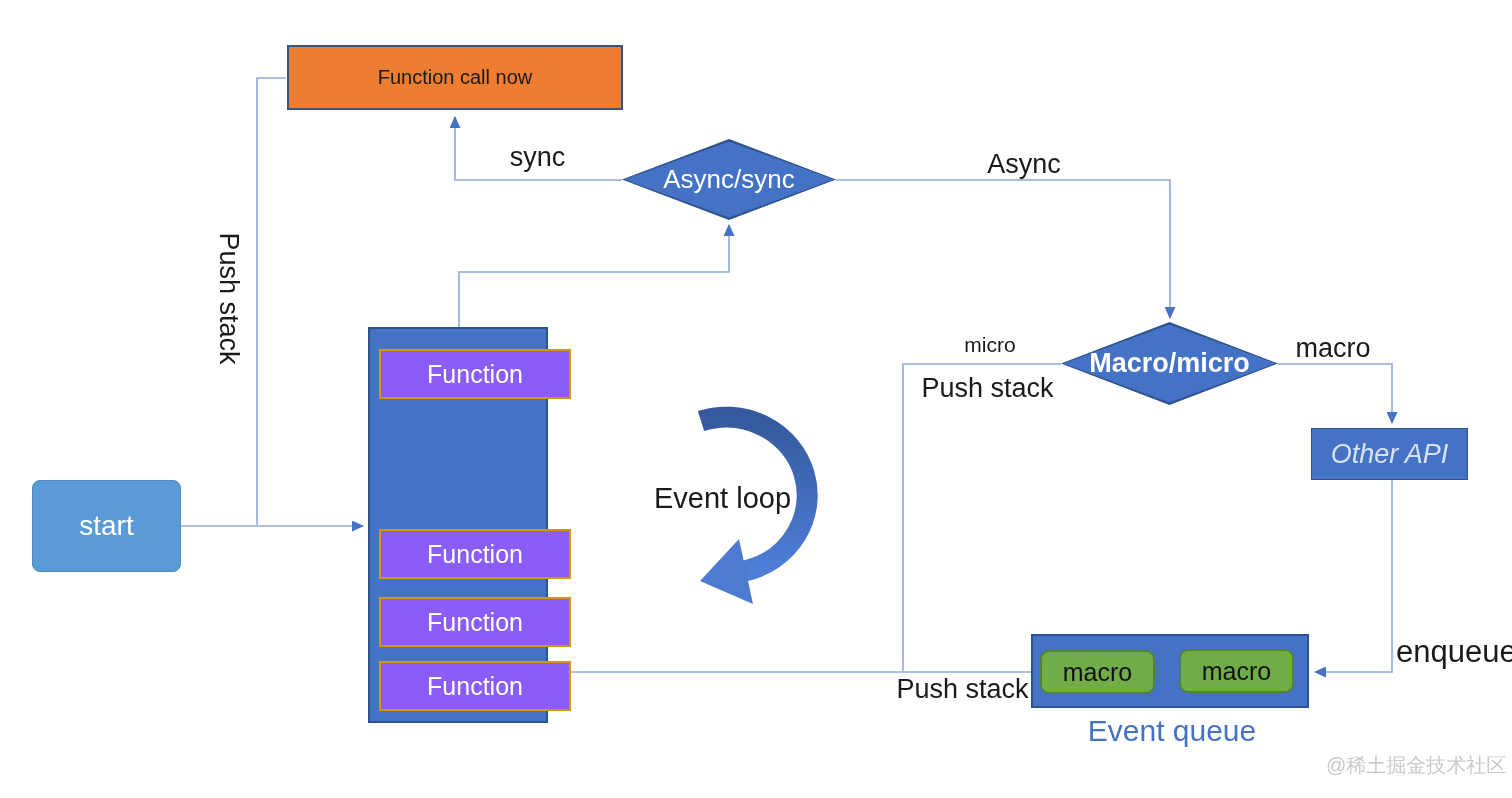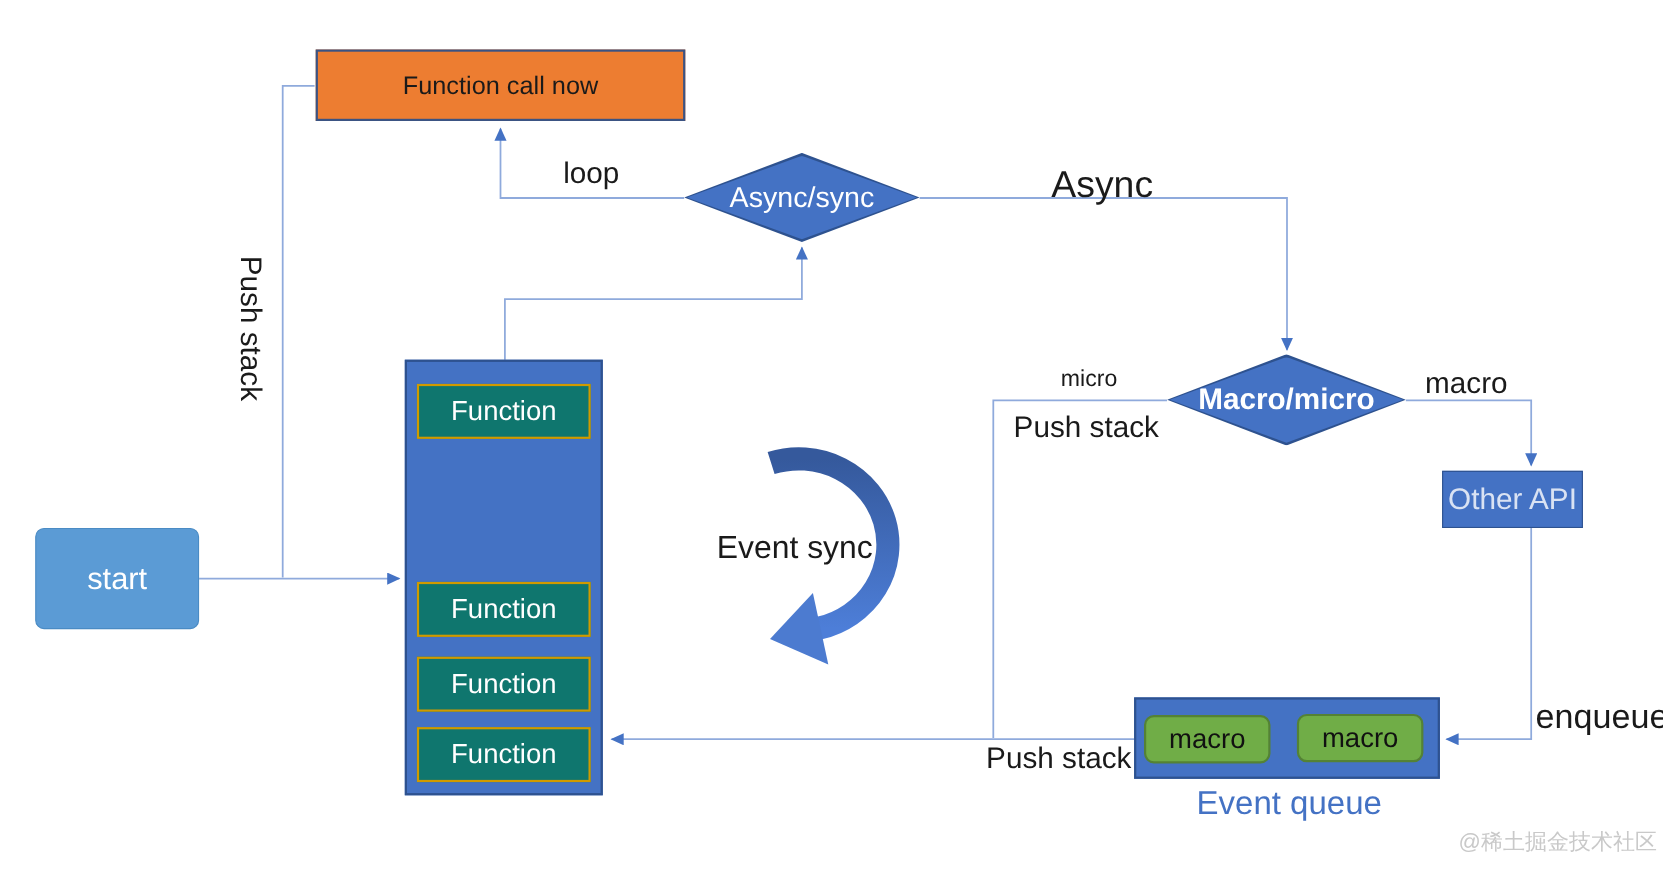--- a/index.html
+++ b/index.html
@@ -24,36 +24,37 @@
     display: flex;
     align-items: center;
     justify-content: center;
     text-align: center;
   }
   .fcn-box {
     left: 287px; top: 45px; width: 336px; height: 65px;
     background: #ED7D31;
     border: 2px solid #3B5383;
     color: #1a1a1a;
-    font-size: 23px;
+    font-size: 20px;
   }
   .start-box {
     left: 32px; top: 480px; width: 149px; height: 92px;
     background: #5B9BD5;
     border: 1px solid #4A8BC4;
     border-radius: 8px;
     color: #ffffff;
     font-size: 28px;
   }
   .otherapi-box {
-    left: 1311px; top: 428px; width: 128px; height: 52px;
+    left: 1311px; top: 428px; width: 157px; height: 52px;
     background: #4472C4;
     border: 1px solid #2E528F;
     color: #D9E2F3;
     font-size: 27px;
+    font-style: italic;
   }
   
   .diamond-outer {
     clip-path: polygon(50% 0, 100% 50%, 50% 100%, 0 50%);
     background: #2E528F;
     display: flex; align-items: center; justify-content: center;
   }
   .diamond-inner {
     clip-path: polygon(50% 0, 100% 50%, 50% 100%, 0 50%);
     background: #4472C4;
@@ -65,22 +66,22 @@
   .d-asyncsync { left: 622px; top: 139px; width: 214px; height: 81px; font-size: 26px; }
   .d-macromicro { left: 1061px; top: 322px; width: 217px; height: 83px; font-size: 27px; font-weight: bold; }
   
   .callstack {
     left: 368px; top: 327px; width: 180px; height: 396px;
     background: #4472C4;
     border: 2px solid #2E528F;
   }
   .frame {
     position: absolute;
-    left: 9px; width: 158px; height: 50px;
-    background: #0f766e;
+    left: 9px; width: 192px; height: 50px;
+    background: #8b5cf6;
     border: 2px solid #D09A00;
     display: flex; align-items: center; justify-content: center;
     color: #ffffff;
     font-size: 25px;
   }
   .frame-0 { top: 20px; }
   .frame-1 { top: 200px; }
   .frame-2 { top: 268px; }
   .frame-3 { top: 332px; }
   
@@ -101,21 +102,21 @@
   }
   .queue-item-0 { left: 7px; top: 14px; }
   .queue-item-1 { left: 146px; top: 13px; }
   
   .lbl {
     color: #1a1a1a;
     white-space: nowrap;
     text-align: center;
   }
   .lbl-sync       { left: 490px;  top: 142px; width: 95px;  font-size: 27px; }
-  .lbl-async      { left: 942px;  top: 149px; width: 120px; font-size: 34px; }
+  .lbl-async      { left: 964px;  top: 149px; width: 120px; font-size: 27px; }
   .lbl-micro      { left: 930px;  top: 333px; width: 120px; font-size: 21px; }
   .lbl-pushmid    { left: 900px;  top: 373px; width: 175px; font-size: 27px; }
   .lbl-macro      { left: 1273px; top: 333px; width: 120px; font-size: 27px; }
   .lbl-enqueue    { left: 1396px; top: 634px; width: 116px; font-size: 31px; text-align: left; }
   .lbl-pushbottom { left: 880px;  top: 674px; width: 165px; font-size: 27px; }
   .lbl-callstack  { left: 368px;  top: 751px; width: 180px; font-size: 28px; }
   .lbl-eventqueue { left: 1062px; top: 714px; width: 220px; font-size: 30px; color: #4472C4; }
   .lbl-eventloop  { left: 640px;  top: 482px; width: 165px; font-size: 29px; }
   .lbl-pushleft {
     left: 163px; top: 282px; width: 130px;
@@ -190,24 +191,24 @@
     <div class="frame frame-2">Function</div>
     <div class="frame frame-3">Function</div>
   </div>
 
   <div class="abs eventqueue">
     <div class="queue-item queue-item-0">macro</div>
     <div class="queue-item queue-item-1">macro</div>
   </div>
 
   <div class="abs lbl lbl-pushleft">Push stack</div>
-  <div class="abs lbl lbl-sync">loop</div>
+  <div class="abs lbl lbl-sync">sync</div>
   <div class="abs lbl lbl-async">Async</div>
   <div class="abs lbl lbl-micro">micro</div>
   <div class="abs lbl lbl-pushmid">Push stack</div>
   <div class="abs lbl lbl-macro">macro</div>
   <div class="abs lbl lbl-enqueue">enqueue</div>
   <div class="abs lbl lbl-pushbottom">Push stack</div>
-  <div class="abs lbl lbl-eventloop">Event sync</div>
+  <div class="abs lbl lbl-eventloop">Event loop</div>
   <div class="abs watermark">@稀土掘金技术社区</div>
   <div class="abs lbl lbl-eventqueue">Event queue</div>
 
 </div>
 
 </body></html>

